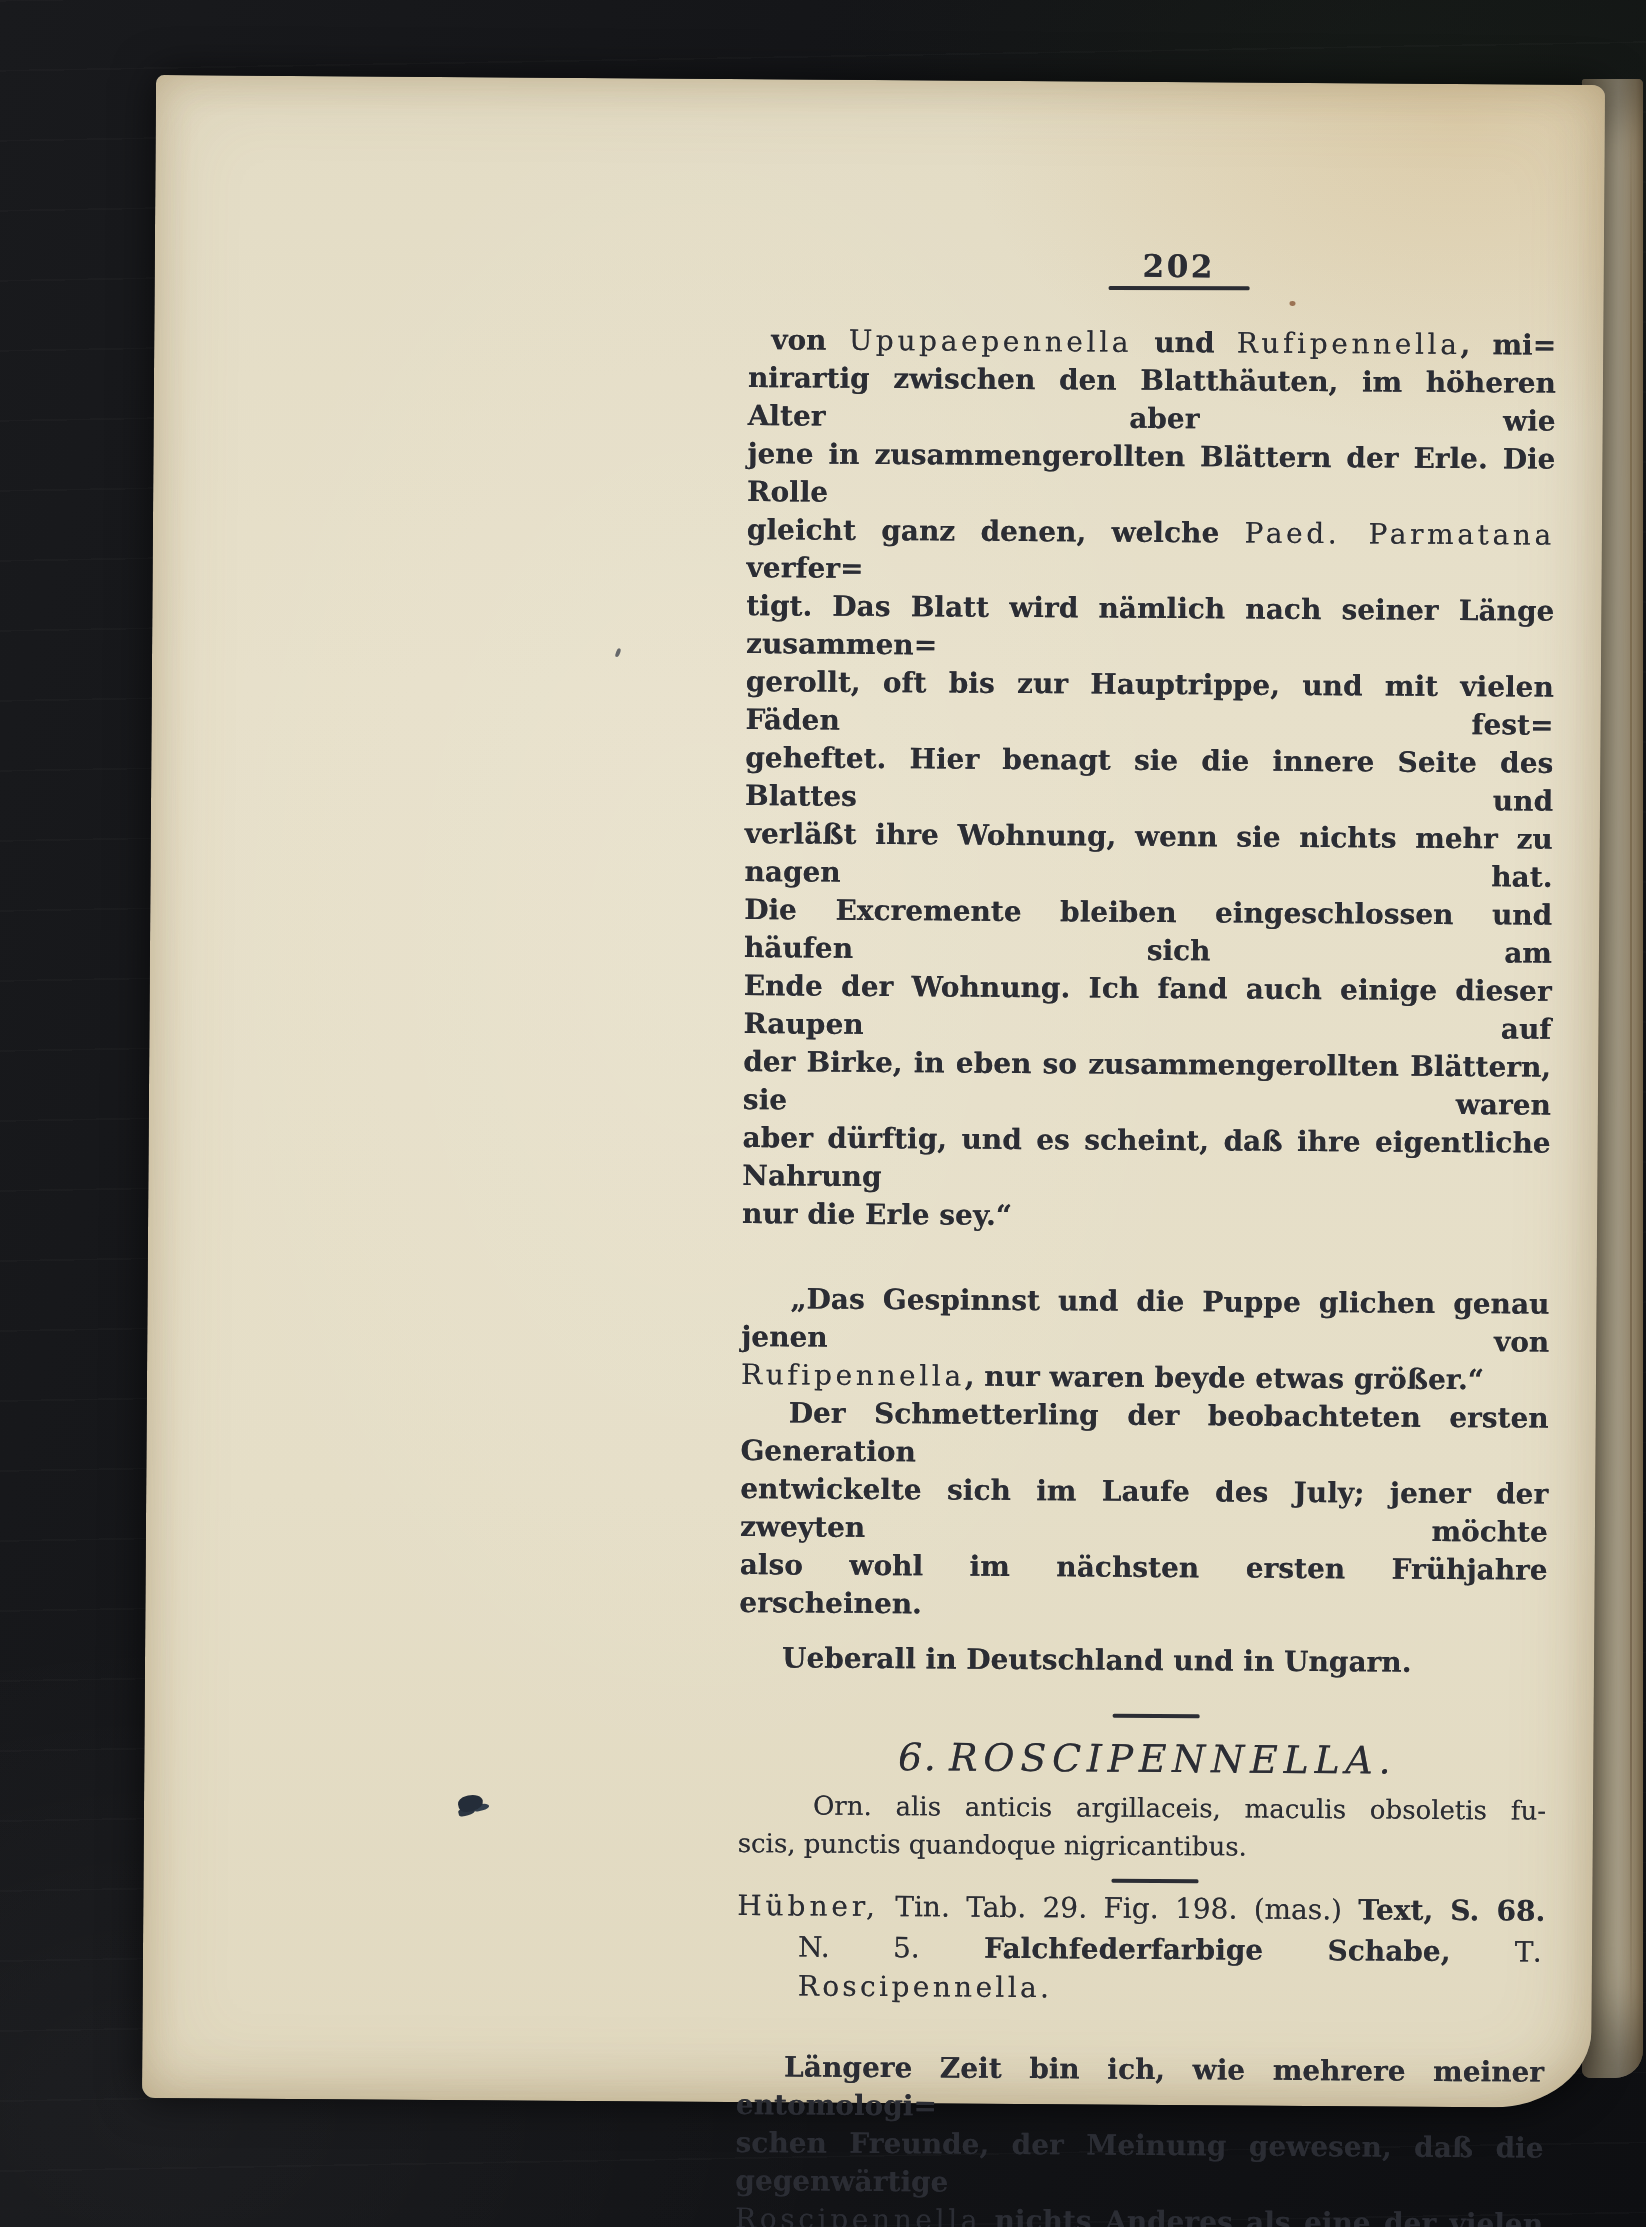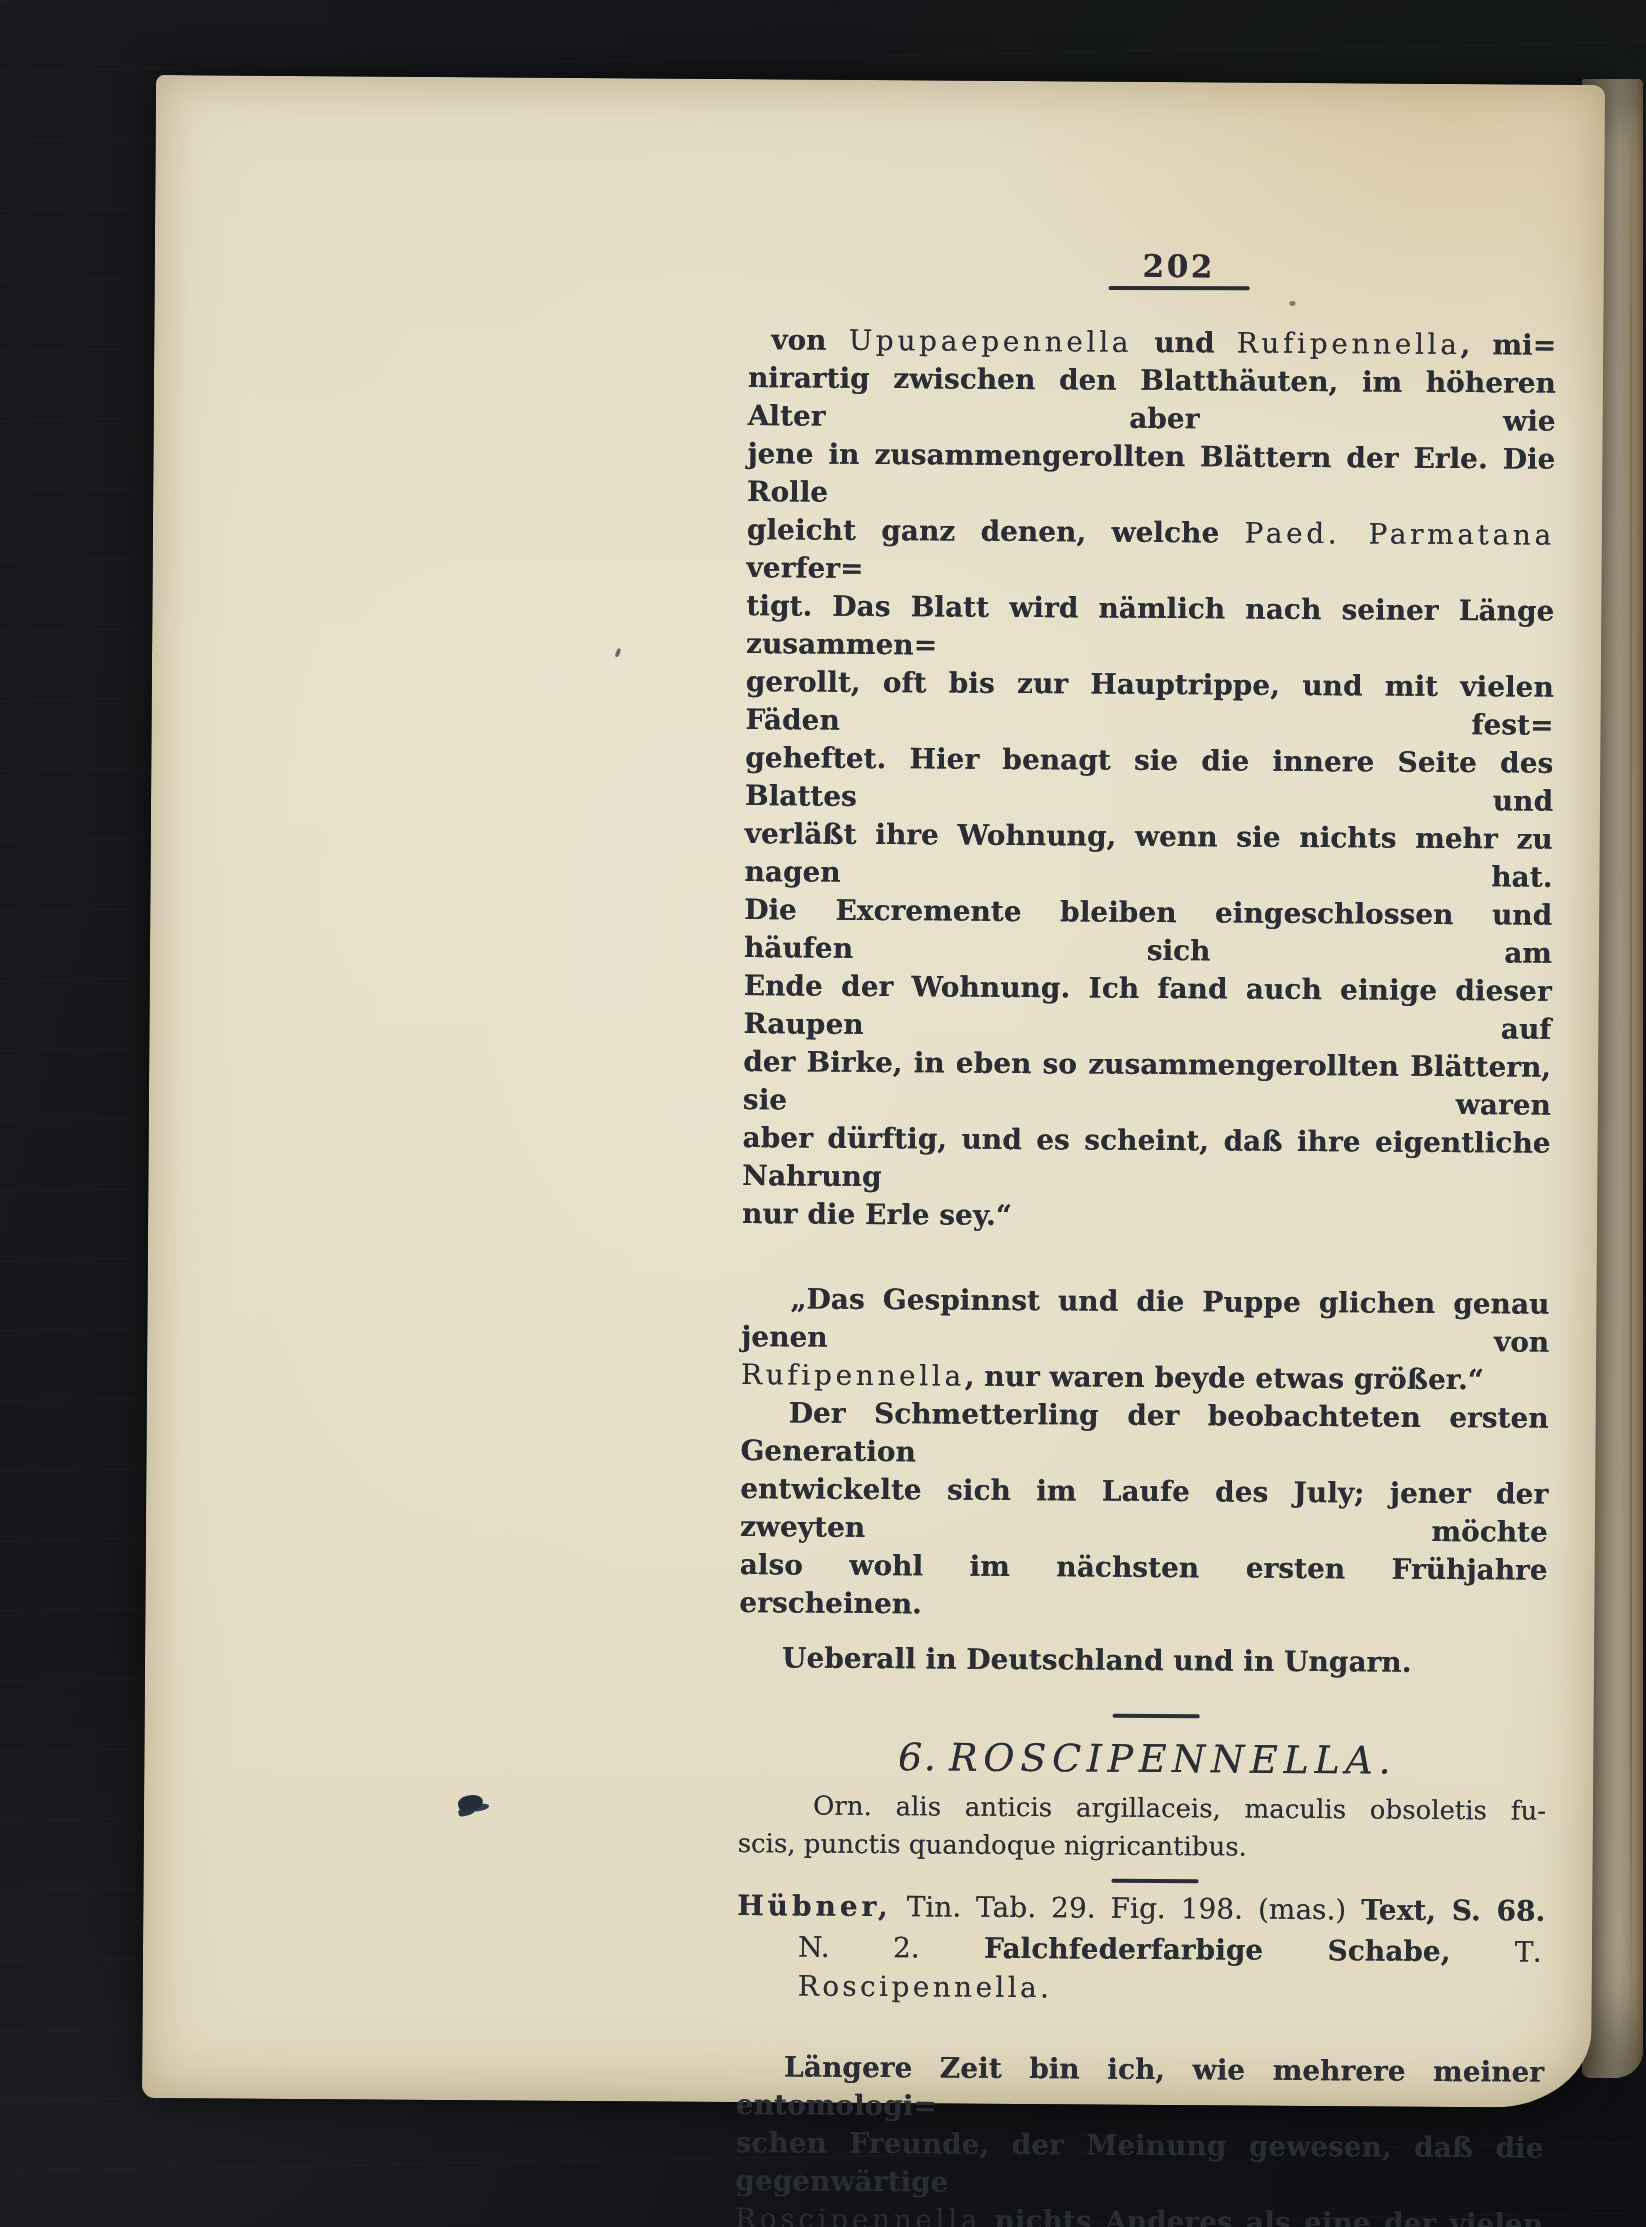--- a/index.html
+++ b/index.html
@@ -54,21 +54,21 @@
   .heading .sec-num{letter-spacing:1.6px;margin-right:11.5px;}
   .latin{margin-top:4.9px;font-size:26px;line-height:38px;font-weight:400;}
   .latin .l1{text-indent:75px;text-align:justify;text-align-last:justify;}
   .latin .l2{text-align:left;}
   .refs{font-size:28px;line-height:39px;}
   .ref1{margin-top:6.6px;text-align:justify;text-align-last:justify;}
   .ref2{margin-top:1.6px;padding-left:61px;text-align:justify;text-align-last:justify;}
   .fr{font-weight:700;}
   .antiqua{font-weight:400;letter-spacing:.13em;}
   .an{font-weight:400;}
-  .ref-author{font-weight:700;letter-spacing:.14em;}
+  .ref-author{font-weight:400;letter-spacing:.14em;}
   .ref-species{font-weight:400;letter-spacing:.12em;}
   .p4{margin-top:43px;} .p4 .ln:first-child{text-indent:48px;}
   
   .ink-blot{position:absolute;left:314px;top:1718px;width:24.6px;height:15.6px;background:#242d39;
     border-radius:46% 60% 55% 45%;transform:rotate(-14deg);
     box-shadow:-5.7px 7.4px 0 -4.1px #2c3642, 9.8px 6.6px 0 -4.9px #33404e;}
   .speck-1{position:absolute;left:1135px;top:218px;width:5.7px;height:4.9px;background:#8a5a3a;border-radius:50%;opacity:.8;}
   .speck-2{position:absolute;left:464px;top:570px;width:4.1px;height:9px;background:#3a3f49;border-radius:50% 50% 60% 40%;transform:rotate(20deg);opacity:.75;}
 </style>
 </head>
@@ -124,21 +124,21 @@
 
     <div class="latin">
       <div class="l1">Orn. alis anticis argillaceis, maculis obsoletis fu-</div>
       <div class="l2">scis, punctis quandoque nigricantibus.</div>
     </div>
 
     <div class="divider div2"></div>
 
     <div class="refs">
       <div class="ref1"><span class="ref-author">Hübner,</span><span class="an"> Tin. Tab. 29. Fig. 198. (mas.) </span><span class="fr">Text, S. 68.</span></div>
-      <div class="ref2"><span class="an">N. 2.</span><span class="fr"> Falchfederfarbige Schabe, </span><span class="ref-species">T. Roscipennella.</span></div>
+      <div class="ref2"><span class="an">N. 5.</span><span class="fr"> Falchfederfarbige Schabe, </span><span class="ref-species">T. Roscipennella.</span></div>
     </div>
 
     <div class="para p4 wrap">
         <div class="ln">Längere Zeit bin ich, wie mehrere meiner entomologi=</div>
         <div class="ln">schen Freunde, der Meinung gewesen, daß die gegenwärtige</div>
         <div class="ln"><span class="antiqua">Roscipennella</span> nichts Anderes als eine der vielen Va=</div>
       </div>
 
   </div>
 

